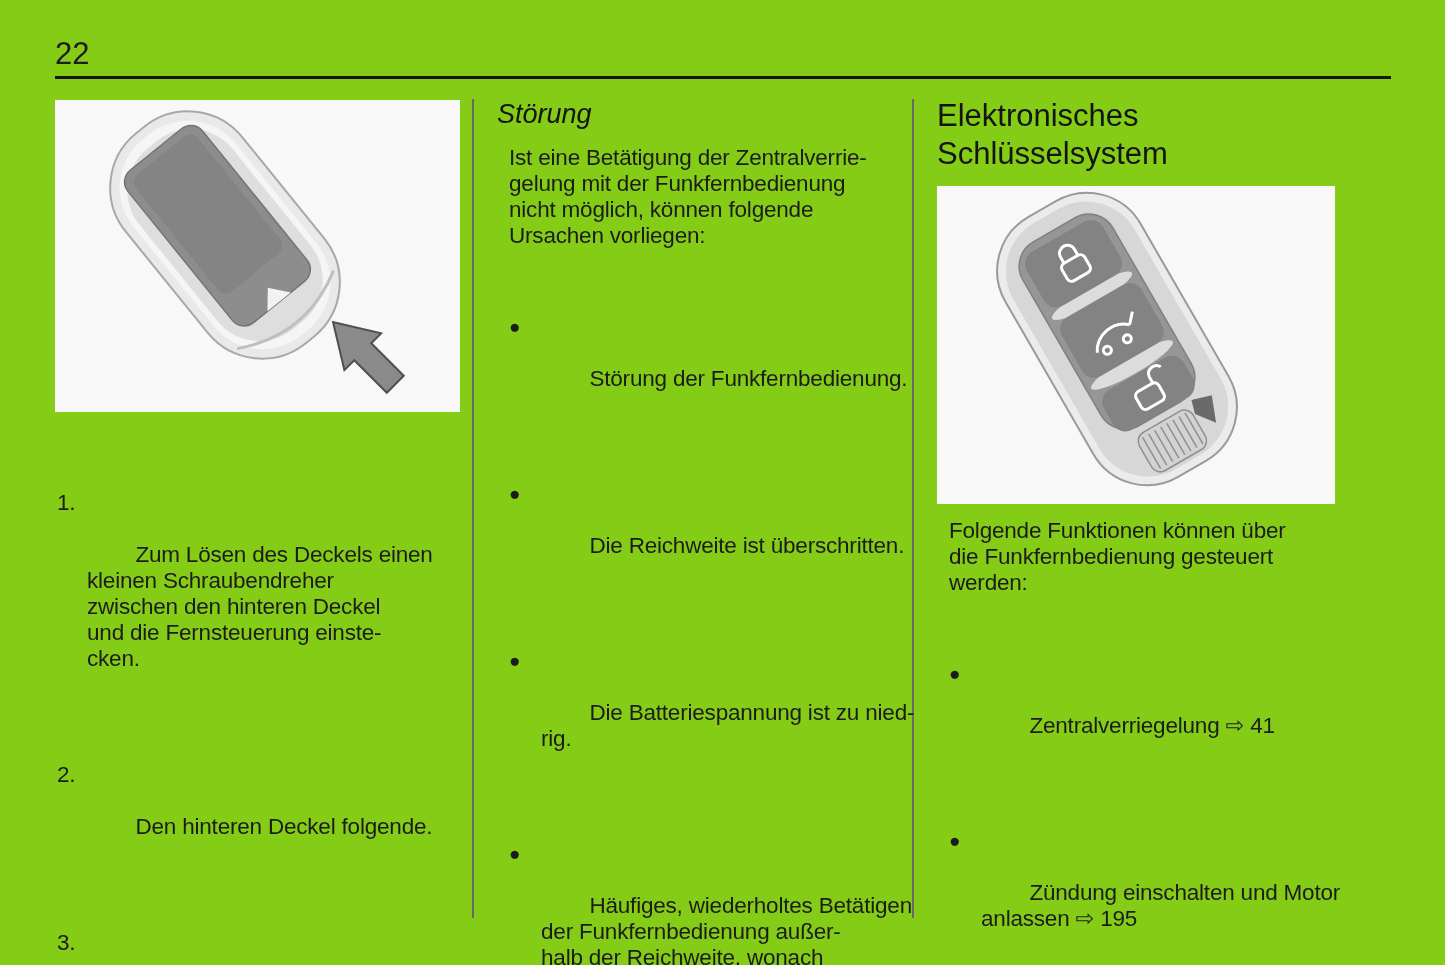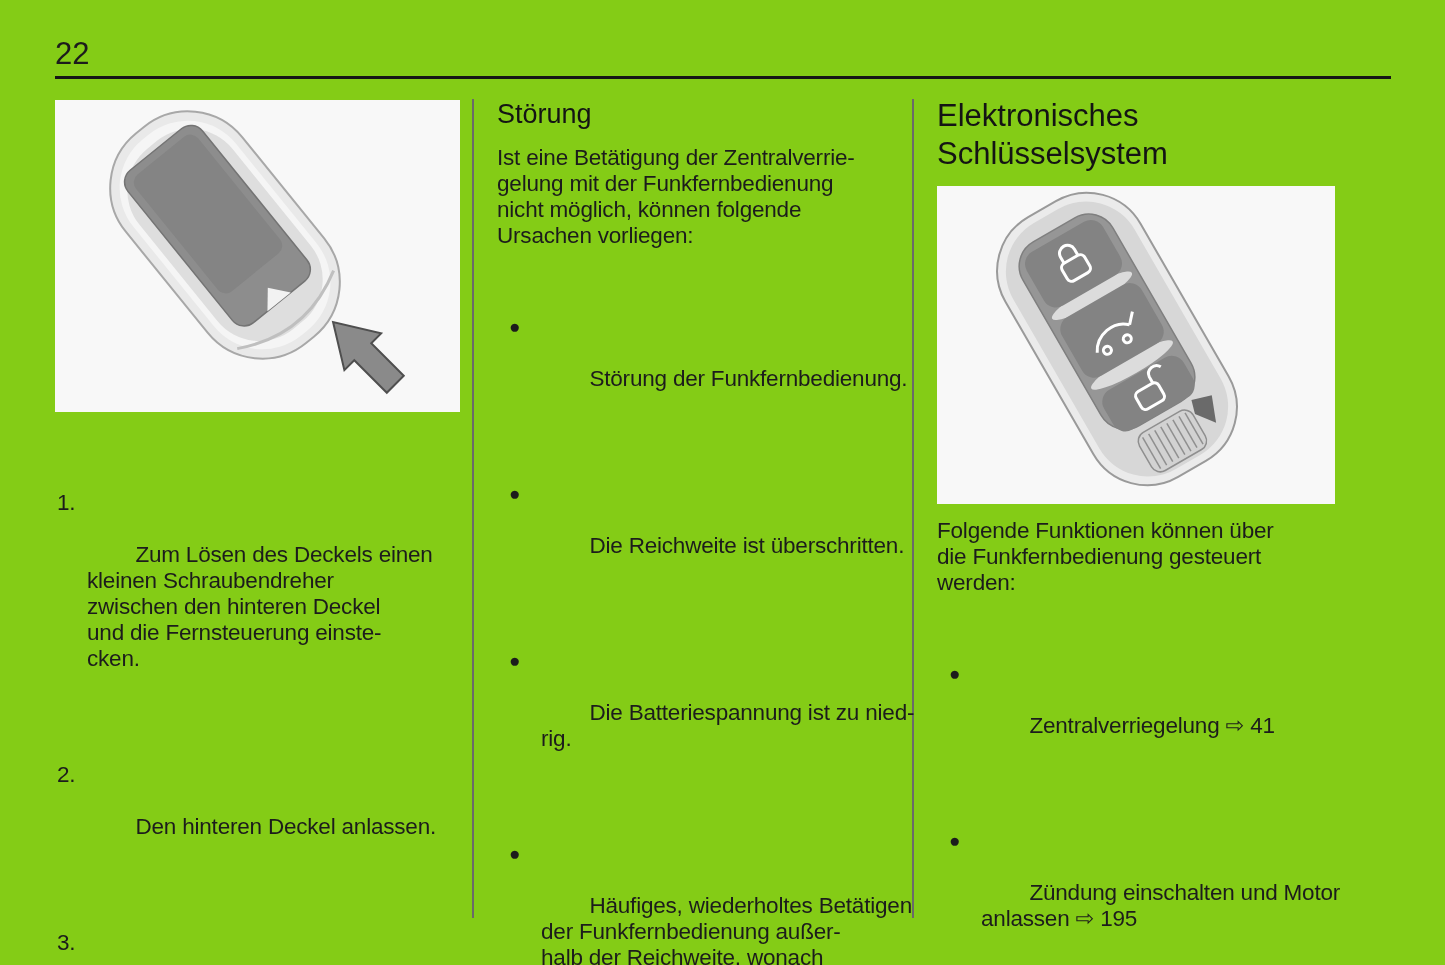--- a/index.html
+++ b/index.html
@@ -19,24 +19,24 @@
   .vdiv{position:absolute;top:99px;height:819px;width:2px;background:#6a6a6a;}
   .vdiv.d1{left:472px;}
   .vdiv.d2{left:912px;}
 
   .col{position:absolute;top:95px;}
   .col1{left:55px;width:414px;}
   .col2{left:497px;width:408px;}
   .col3{left:937px;width:400px;}
 
   .bodytext{font-size:22.5px;line-height:26px;letter-spacing:-0.2px;white-space:pre;}
-  p{margin:0;}
+  p{margin:12px;}
 
   h1.sec-heading{font-size:31px;line-height:38px;font-weight:400;margin:2px 0 0 0;white-space:pre-line;color:#141414;}
-  h2.sub-heading{font-size:27px;line-height:30px;font-weight:400;margin:4px 0 16px 0;color:#141414;}
+  h2.sub-heading{font-size:27px;line-height:30px;font-weight:400;margin:4px 0 16px 0;color:#141414;font-style:italic;}
 
   figure{margin:0;background:#f8f8f8;}
   .fig-remote{width:405px;height:312px;margin:5px 0 0 0;}
   .fig-ekey{width:398px;height:318px;margin:13px 0 0 0;}
 
   ol.steps{list-style:none;margin:26px 0 0 0;padding:0;}
   ol.steps li{position:relative;padding-left:32px;margin-bottom:12px;}
   ol.steps .step-num{position:absolute;left:2px;top:0;}
 
   ul.dots{list-style:none;margin:13px 0 0 0;padding:0;}
@@ -79,21 +79,21 @@
       <li>
         <span class="step-num">1.</span>
         <span class="li-text">Zum Lösen des Deckels einen
 kleinen Schraubendreher
 zwischen den hinteren Deckel
 und die Fernsteuerung einste-
 cken.</span>
       </li>
       <li>
         <span class="step-num">2.</span>
-        <span class="li-text">Den hinteren Deckel anlassen.</span>
+        <span class="li-text">Den hinteren Deckel folgende.</span>
       </li>
       <li>
         <span class="step-num">3.</span>
         
       </li>
       
       
     </ol>
   </div>
 

